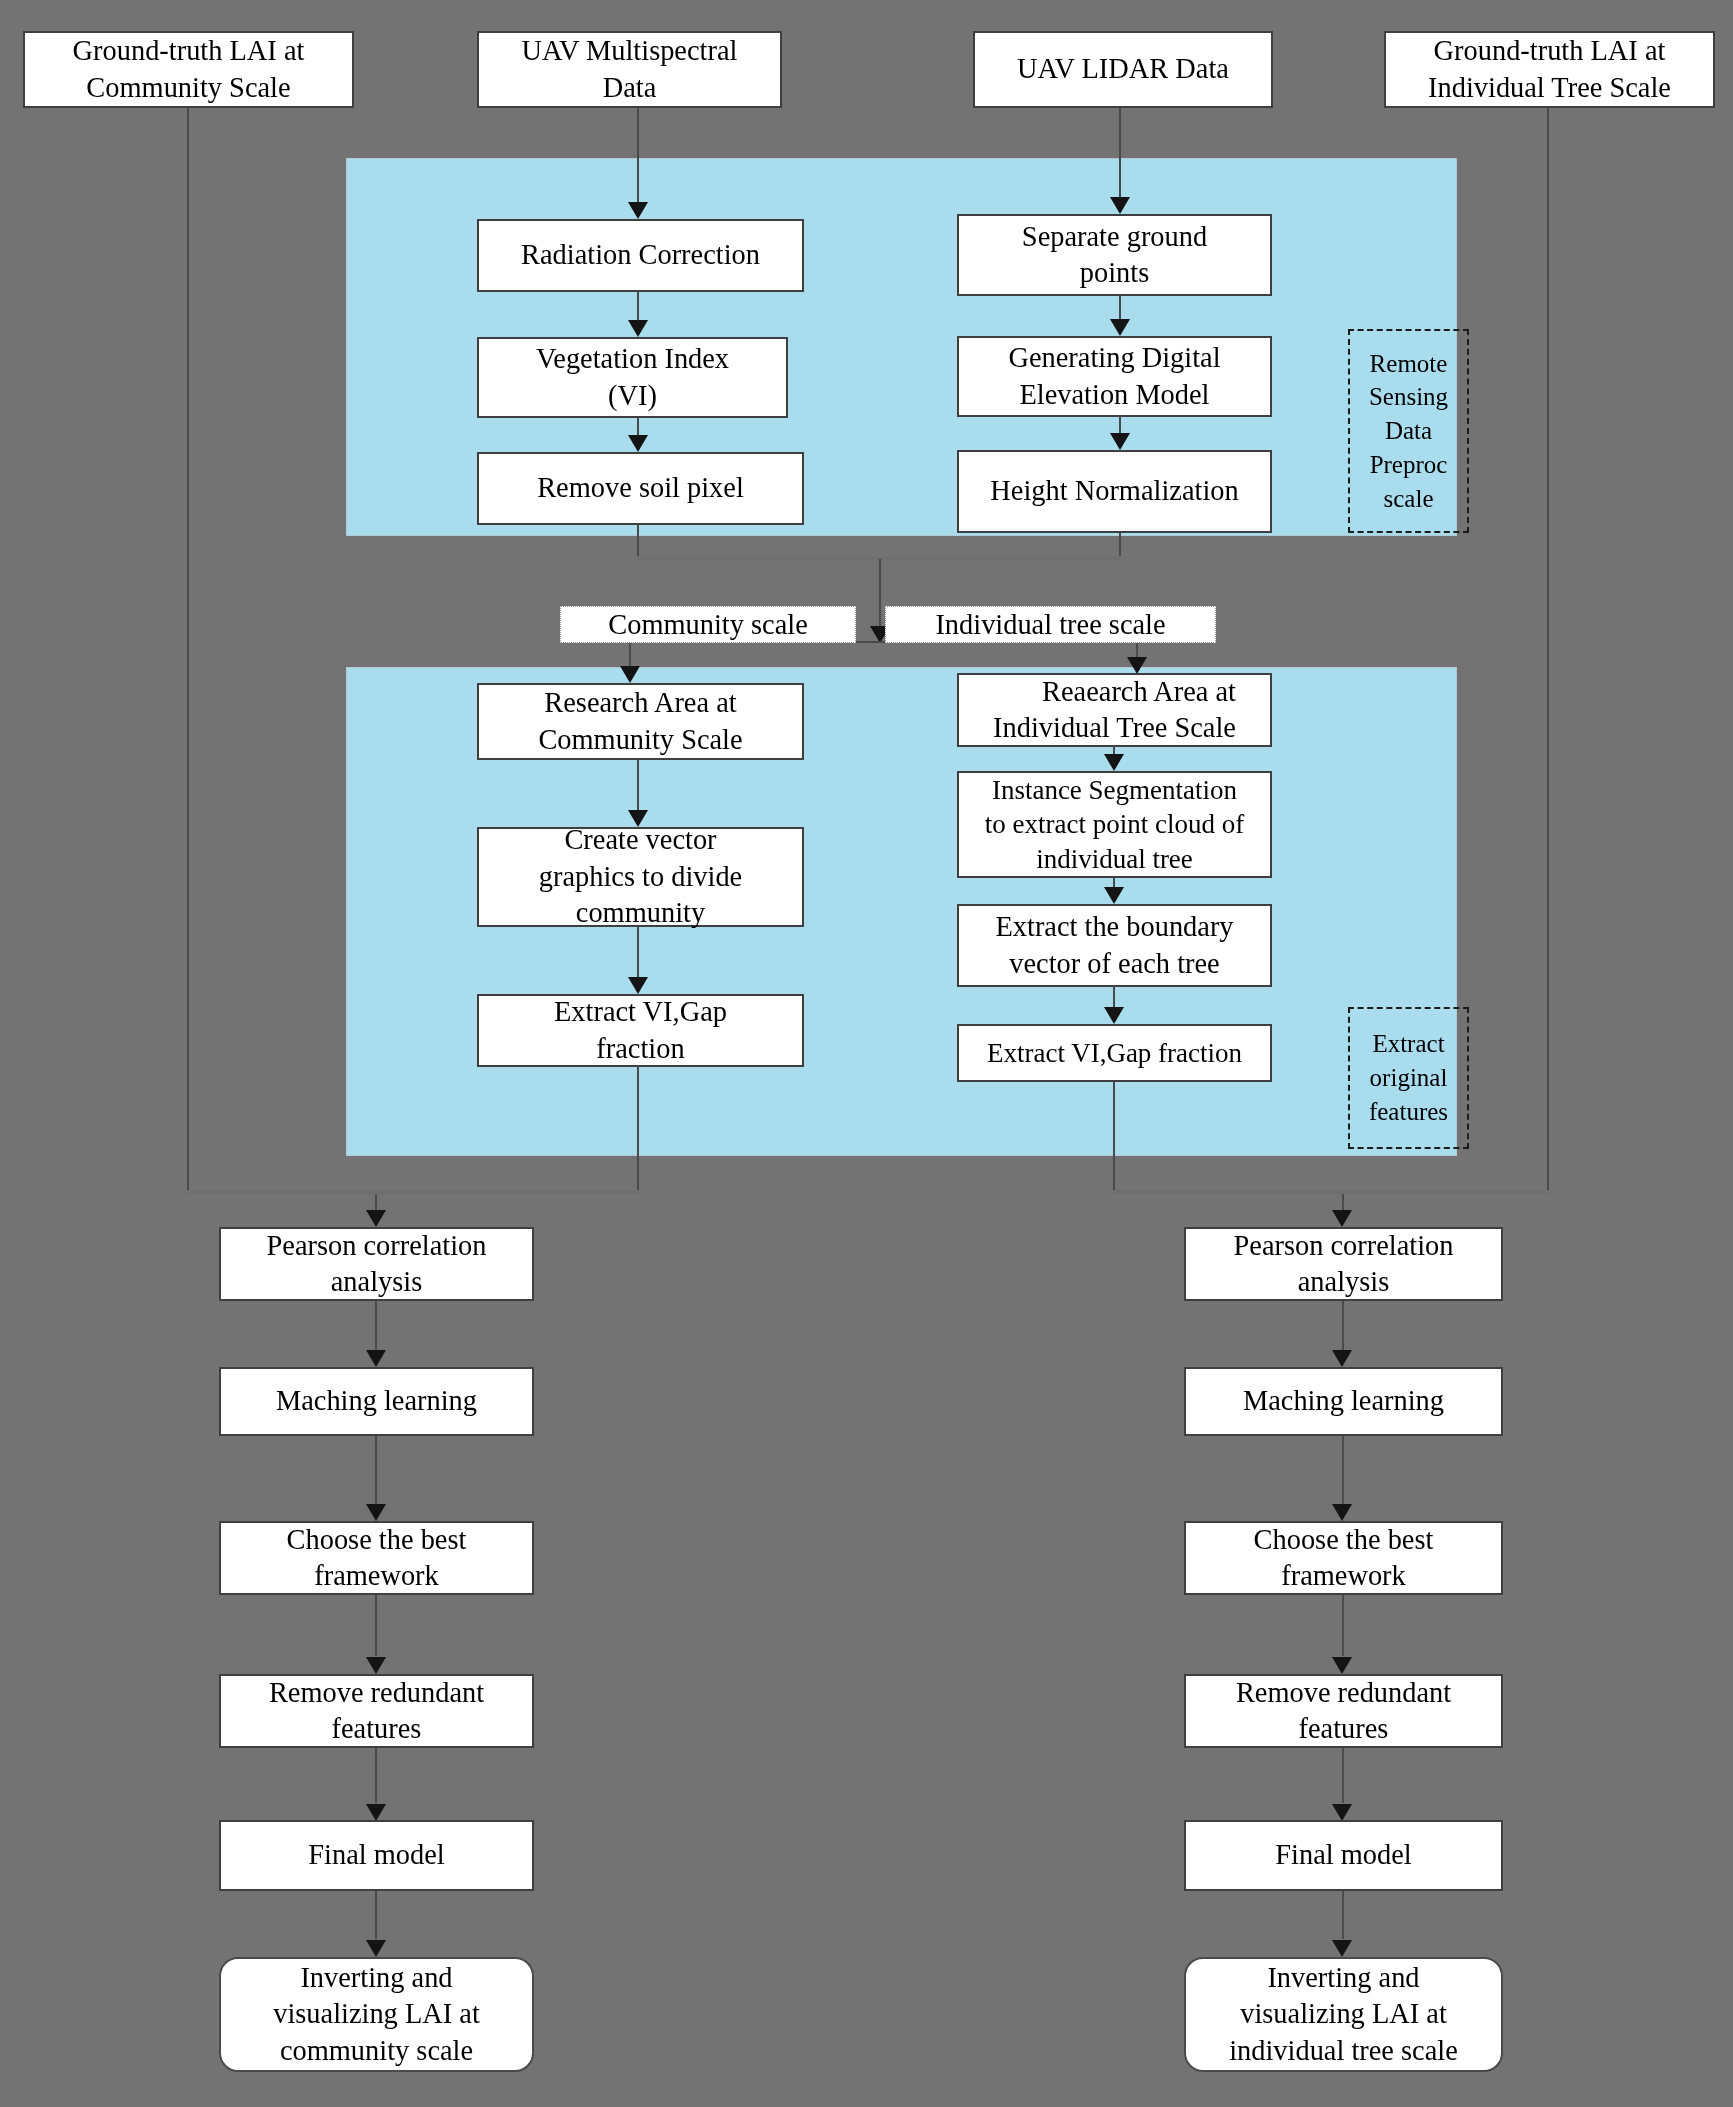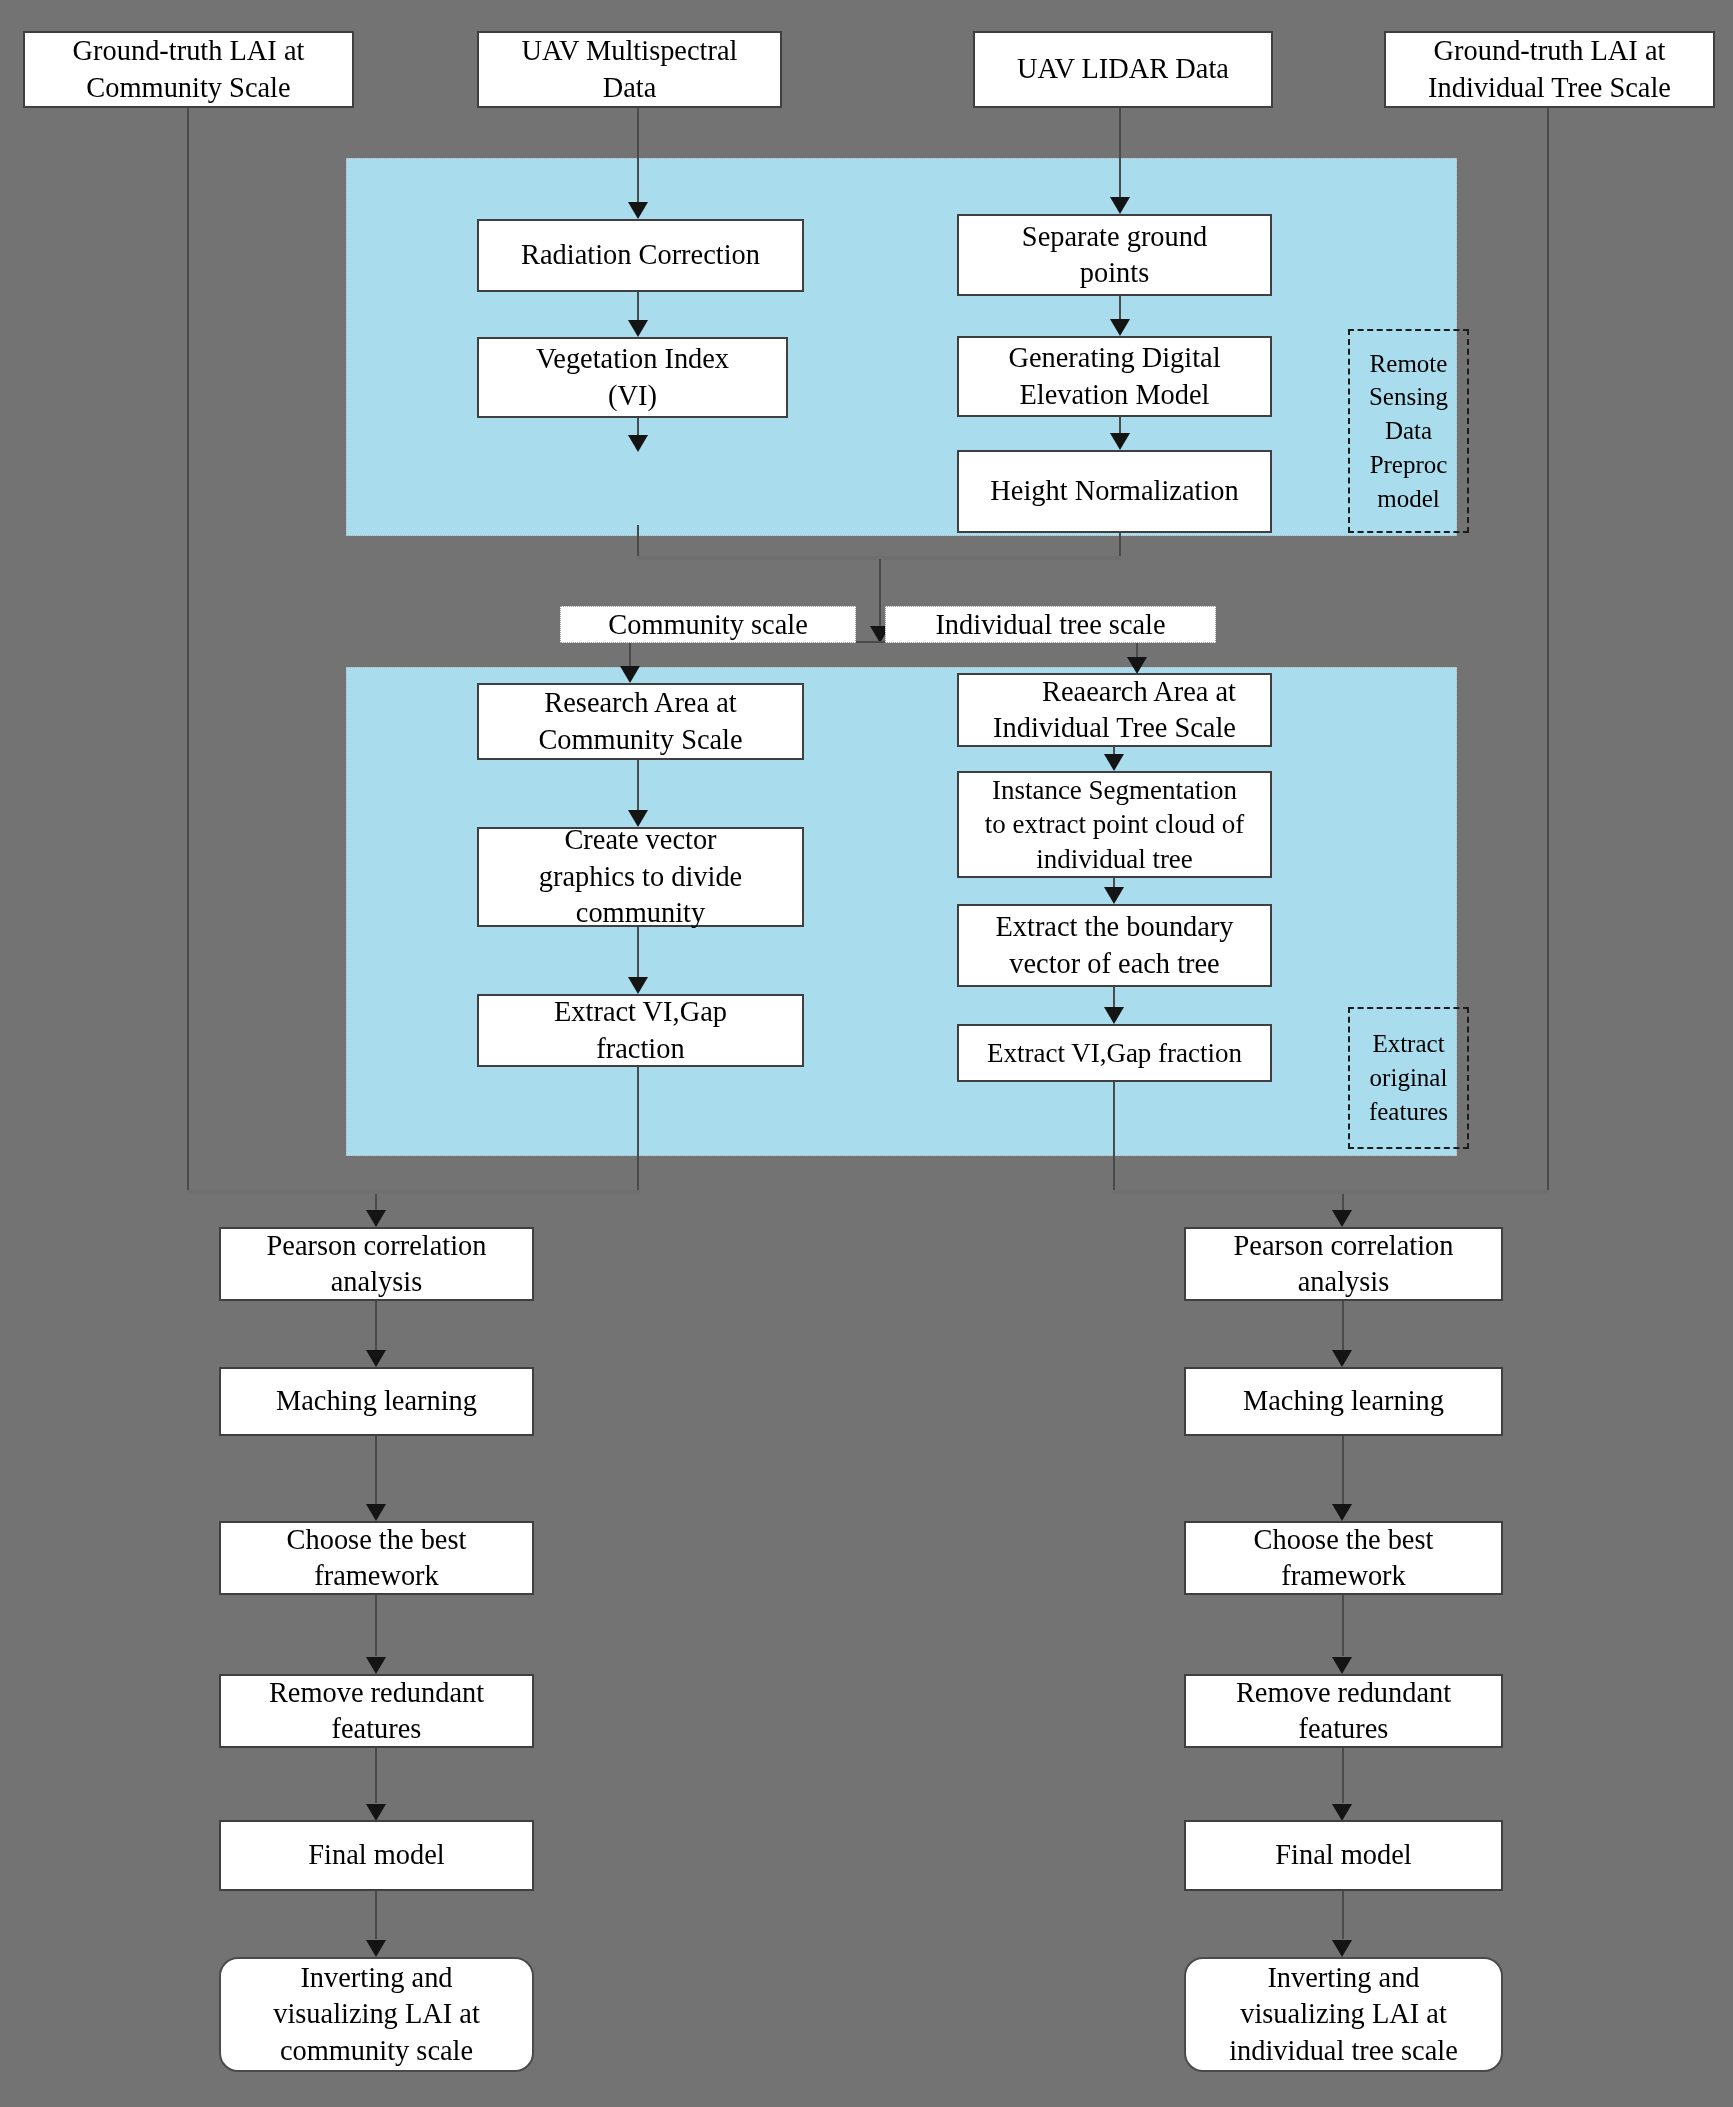--- a/index.html
+++ b/index.html
@@ -107,30 +107,31 @@
 Community Scale</div>
   <div class="box" style="left:477px;top:31px;width:305px;height:77px;">UAV Multispectral
 Data</div>
   <div class="box" style="left:973px;top:31px;width:300px;height:77px;">UAV LIDAR Data</div>
   <div class="box" style="left:1384px;top:31px;width:331px;height:77px;">Ground-truth LAI at
 Individual Tree Scale</div>
 
   <div class="box" style="left:477px;top:219px;width:327px;height:73px;">Radiation Correction</div>
   <div class="box" style="left:477px;top:337px;width:311px;height:81px;">Vegetation Index
 (VI)</div>
+  <div class="box" style="left:477px;top:452px;width:327px;height:73px;">Remove soil pixel</div>
   <div class="box" style="left:957px;top:214px;width:315px;height:82px;">Separate ground
 points</div>
   <div class="box" style="left:957px;top:336px;width:315px;height:81px;">Generating Digital
 Elevation Model</div>
   <div class="box" style="left:957px;top:450px;width:315px;height:83px;">Height Normalization</div>
   <div class="dashed" style="left:1348px;top:329px;width:121px;height:204px;">Remote
 Sensing
 Data
 Preproc
-model</div>
+scale</div>
 
   <div class="dotlabel" style="left:560px;top:606px;width:296px;height:37px;">Community scale</div>
   <div class="dotlabel" style="left:885px;top:606px;width:331px;height:37px;">Individual tree scale</div>
 
   <div class="box" style="left:477px;top:683px;width:327px;height:77px;">Research Area at
 Community Scale</div>
   <div class="box" style="left:477px;top:827px;width:327px;height:100px;">Create vector
 graphics to divide
 community</div>
   <div class="box" style="left:477px;top:994px;width:327px;height:73px;">Extract VI,Gap

